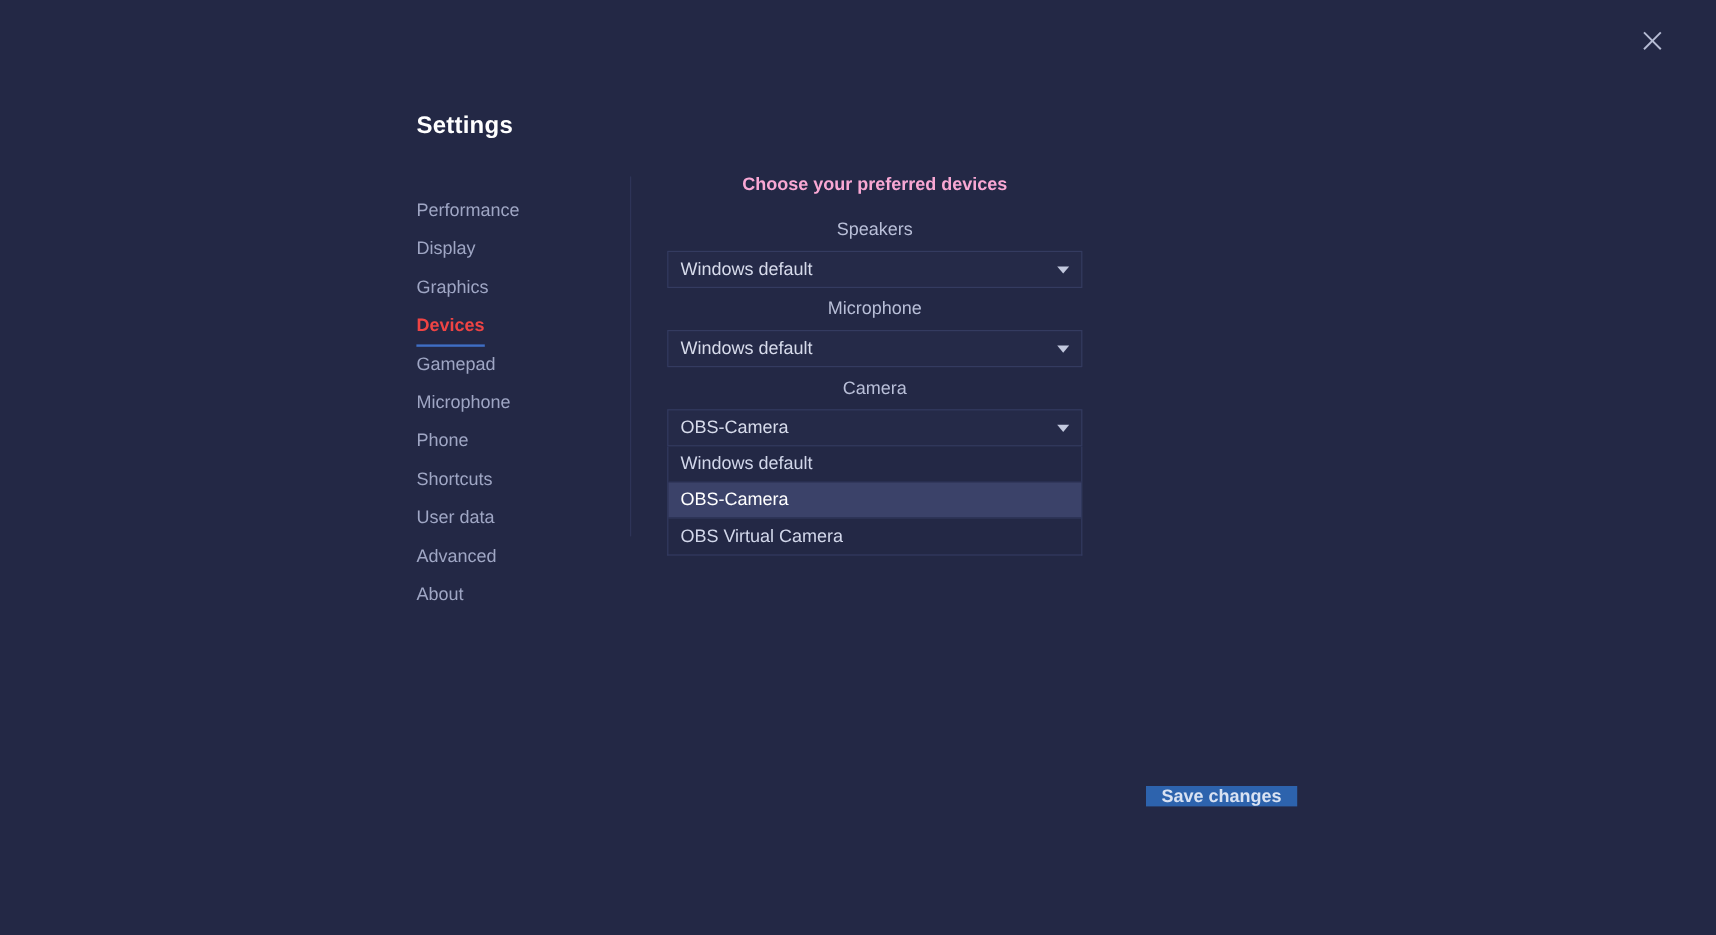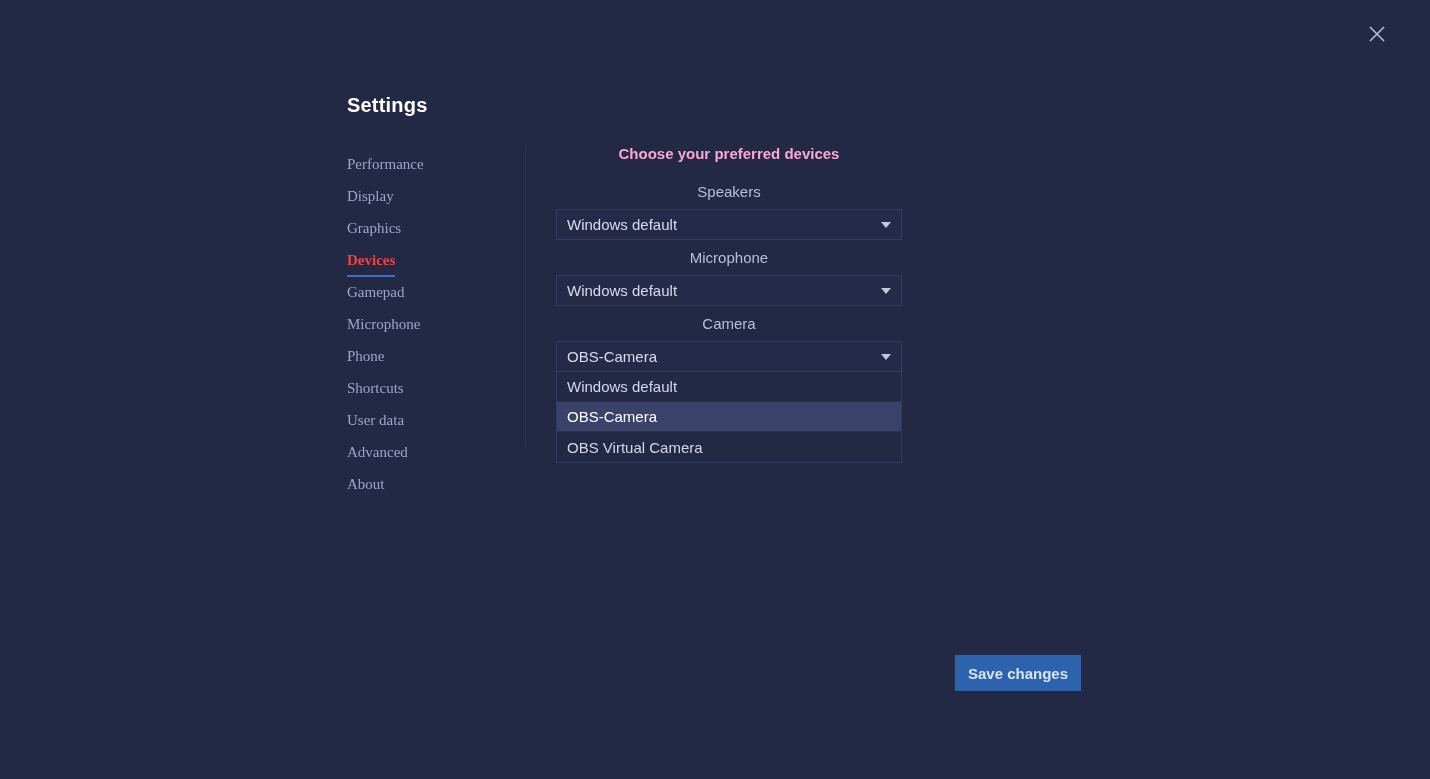--- a/index.html
+++ b/index.html
@@ -48,23 +48,22 @@
   .dialog-body {
     position: absolute;
     left: 347px;
     top: 145px;
     width: 760px;
   }
 
   .sidebar {
     position: absolute;
     left: 0;
-    top: 4px;
+    top: 16px;
     width: 178px;
-    font-family: Liberation Serif, serif;
   }
 
   .nav-item {
     display: block;
     font-size: 15px;
     line-height: 30px;
     color: #9fa6c4;
     cursor: pointer;
     white-space: nowrap;
     width: max-content;
@@ -160,21 +159,21 @@
     background: #3b4269;
     color: #ffffff;
   }
 
   
   .save-btn {
     position: absolute;
     left: 955px;
     top: 655px;
     width: 126px;
-    height: 36px;
+    height: 17px;
     background: #2d63ad;
     border: none;
     color: #d9e2f2;
     font-size: 15px;
     font-weight: bold;
     font-family: "Liberation Sans", sans-serif;
     cursor: pointer;
   }
 </style>
 </head>

